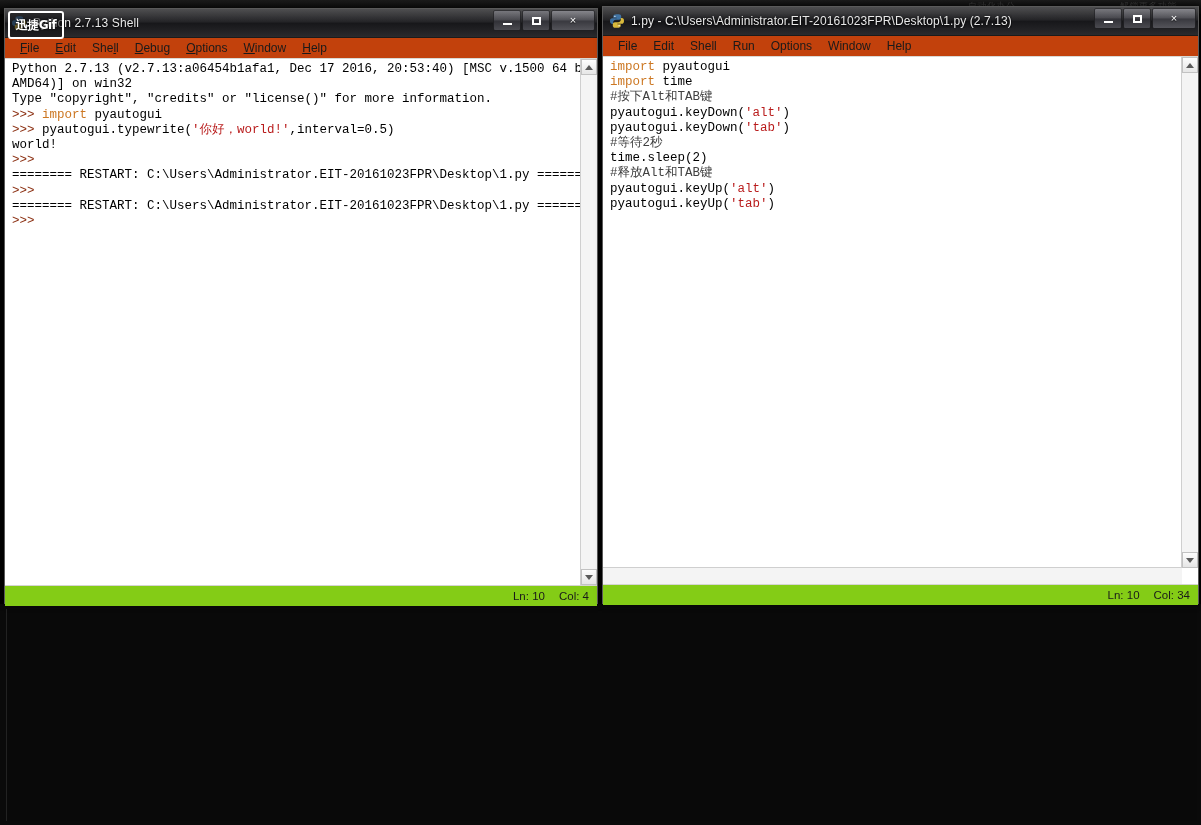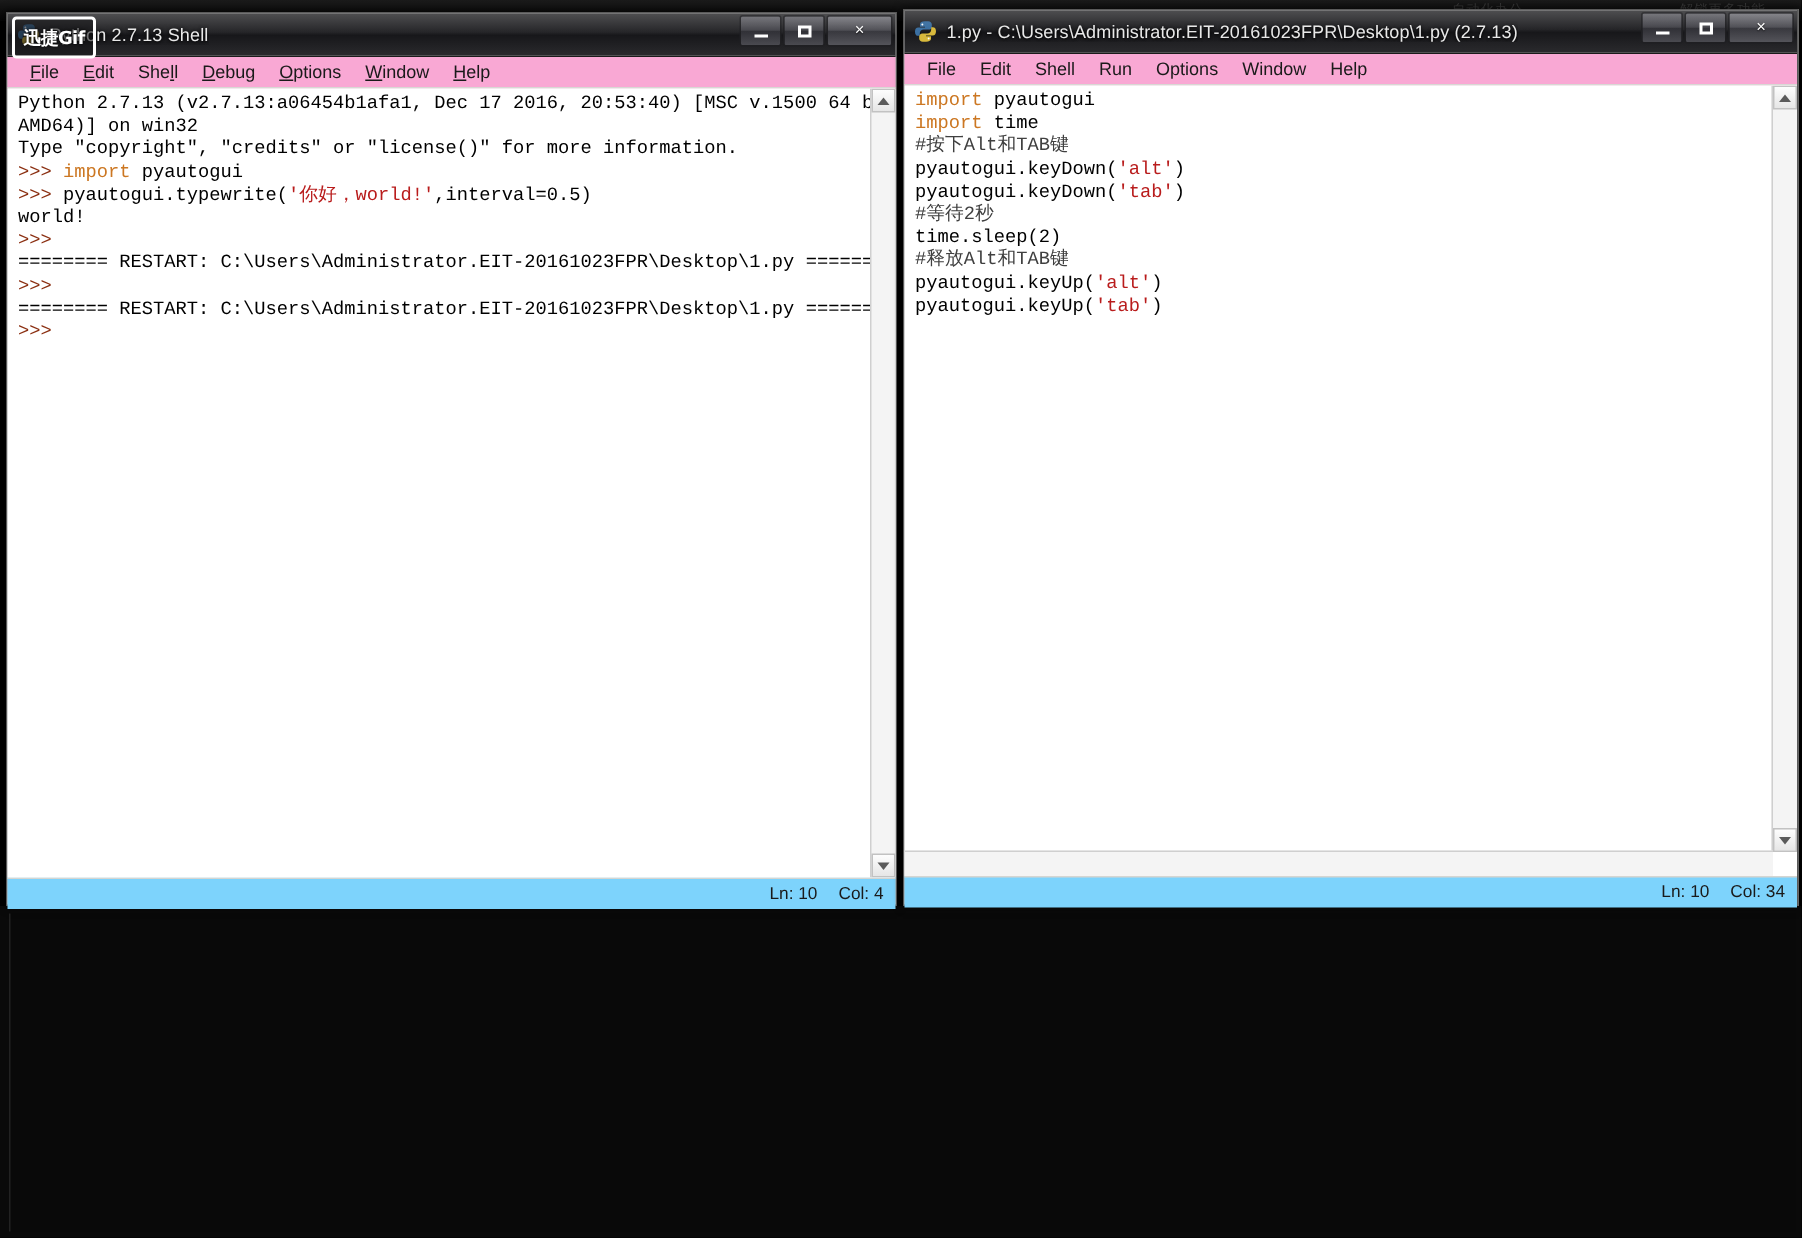--- a/index.html
+++ b/index.html
@@ -121,21 +121,21 @@
   .btn-min-bar {
     width: 9px; height: 2px; background: #fff; margin-top: 6px;
   }
   .btn-max-box {
     width: 9px; height: 8px; border: 2px solid #fff; box-sizing: border-box;
   }
 
   
   .menubar {
     height: 20px;
-    background: #f9a8d4;
+    background: #c2410c;
     border-bottom: 1px solid #d8d8d4;
     display: flex;
     align-items: center;
     padding-left: 8px;
     gap: 0px;
   }
   .menu-item {
     font-family: "Liberation Sans", sans-serif;
     font-size: 12px;
     color: #1a1a1a;
@@ -200,21 +200,21 @@
     position: absolute;
     left: 0; bottom: 0;
     height: 16px;
     background: #f4f4f4;
     border-top: 1px solid #cfcfcf;
   }
 
   
   .statusbar {
     height: 20px;
-    background: #7dd3fc;
+    background: #84cc16;
     border-top: 1px solid #d5d5d1;
     display: flex;
     align-items: center;
     justify-content: flex-end;
     padding-right: 8px;
     gap: 14px;
   }
   .status-text {
     font-family: "Liberation Sans", sans-serif;
     font-size: 11.5px;

